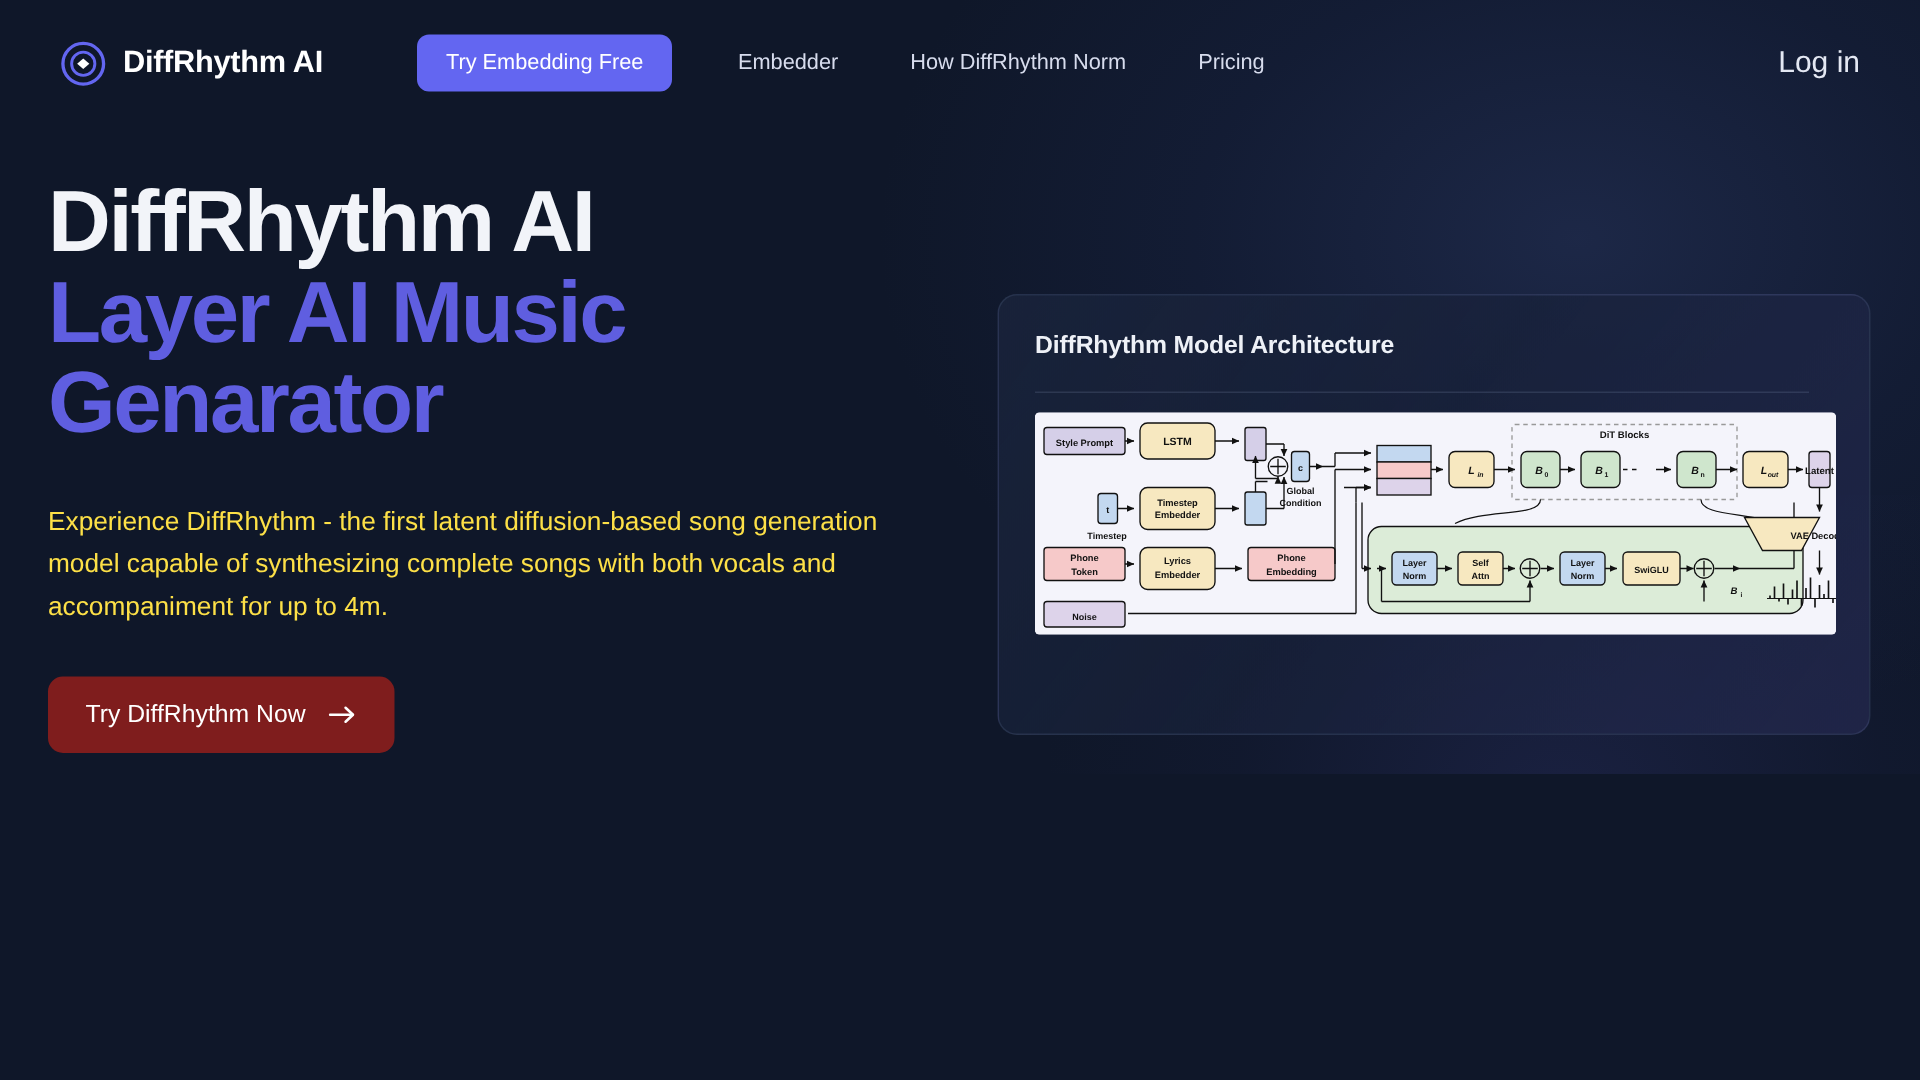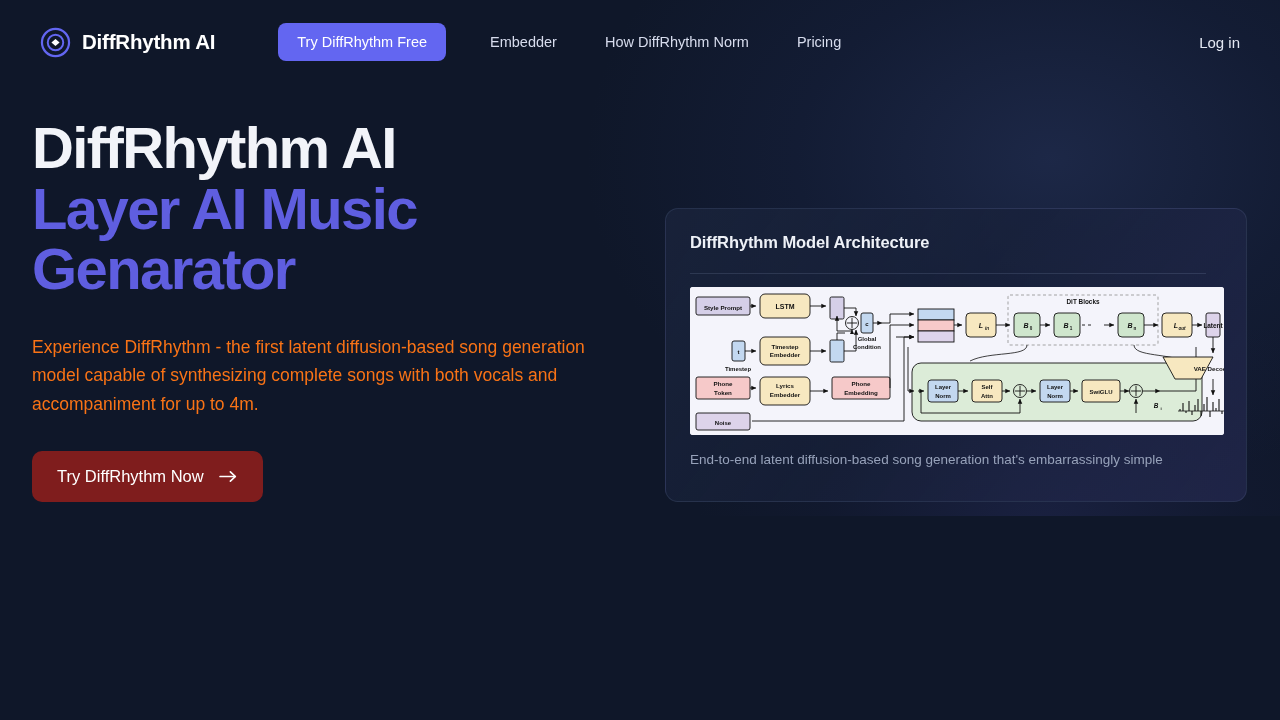--- a/index.html
+++ b/index.html
@@ -60,58 +60,58 @@
   .nav-link {
     color: #d7dced; font-size: 14.5px;
     text-decoration: none; white-space: nowrap;
     padding: 8px 0; cursor: pointer;
   }
   .nav-link.l1 { margin-left: 44px; }
   .nav-link.l2 { margin-left: 48px; }
   .nav-link.l3 { margin-left: 48px; }
   .nav-right { margin-left: auto; margin-right: 40px; display: flex; align-items: center; }
   .login-link {
-    color: #e4e8f3; font-size: 15px; text-decoration: none; cursor: pointer;
+    color: #e4e8f3; font-size: 20px; text-decoration: none; cursor: pointer;
   }
 
   
   .hero-left {
     position: absolute; left: 32px; top: 118px; width: 610px;
     z-index: 3;
   }
   h1.hero-title {
     font-size: 58px; line-height: 1.045;
     font-weight: bold; letter-spacing: -1.6px;
     color: #f2f4f9; margin: 0;
   }
   h1.hero-title .accent { color: #5f5ee0; }
   .hero-sub {
     margin-top: 33px;
-    color: #f97316; font-size: 17.5px; line-height: 1.62;
+    color: #fde047; font-size: 17.5px; line-height: 1.62;
     width: 580px;
   }
   .hero-btn {
     margin-top: 33px;
     display: inline-flex; align-items: center; gap: 15px;
     background: #7f1d1d; color: #ffffff;
     font-size: 16.5px; font-weight: 500;
     padding: 16px 25px; border-radius: 10px;
     border: none; cursor: pointer;
     font-family: "Liberation Sans", sans-serif;
   }
   .arrow-icon { width: 19px; height: 15px; display: block; }
   .hero-note {
     margin-top: 34px;
     color: #7e879e; font-size: 13px; line-height: 1.55;
     width: 580px;
   }
 
   
   .arch-card {
-    position: absolute; left: 665px; top: 208px;
+    position: absolute; left: 665px; top: 196px;
     width: 582px; height: 294px;
     border-radius: 13px;
     border: 1px solid rgba(150,170,215,0.13);
     background: linear-gradient(128deg, rgba(26,36,60,0.82) 0%, rgba(24,33,58,0.70) 45%, rgba(40,44,86,0.62) 100%);
     padding: 24px 40px 0 24px;
     z-index: 4;
   }
   .arch-title {
     color: #eef1f7; font-size: 16.5px; font-weight: bold;
     letter-spacing: -0.1px;
@@ -148,21 +148,21 @@
     <div class="brand">
       <svg class="logo-mark" viewBox="0 0 32 32">
         <circle cx="16" cy="16" r="14" fill="none" stroke="#6366f1" stroke-width="2.3"></circle>
         <circle cx="16" cy="16" r="8" fill="none" stroke="#6366f1" stroke-width="2"></circle>
         <path d="M16 12.4 L20.2 16 L16 19.6 L11.8 16 Z" fill="#ffffff"></path>
       </svg>
       <span class="brand-name">DiffRhythm AI</span>
     </div>
 
     <nav class="nav-items">
-      <button class="nav-cta">Try DiffRhythm Free</button>
+      <button class="nav-cta">Try Embedding Free</button>
       <a class="nav-link l1" href="#">Embedder</a>
       <a class="nav-link l2" href="#">How DiffRhythm Norm</a>
       <a class="nav-link l3" href="#">Pricing</a>
     </nav>
 
     <div class="nav-right">
       <a class="login-link" href="#">Log in</a>
     </div>
   </header>
 
@@ -355,16 +355,15 @@
           <text x="297" y="111" font-size="6">Attn</text>
           <text x="365" y="102" font-size="6">Layer</text>
           <text x="365" y="111" font-size="6">Norm</text>
           <text x="411" y="107" font-size="6">SwiGLU</text>
           <text x="466" y="121" font-size="6.4" font-style="italic">B</text>
           <text x="471" y="123" font-size="4.4">i</text>
         </g>
       </svg>
     </div>
 
-    <div class="arch-caption">End-to-end latent diffusion-based song generation that's embarrassingly simple</div>
   </section>
 
 </div>
 
 </body></html>

